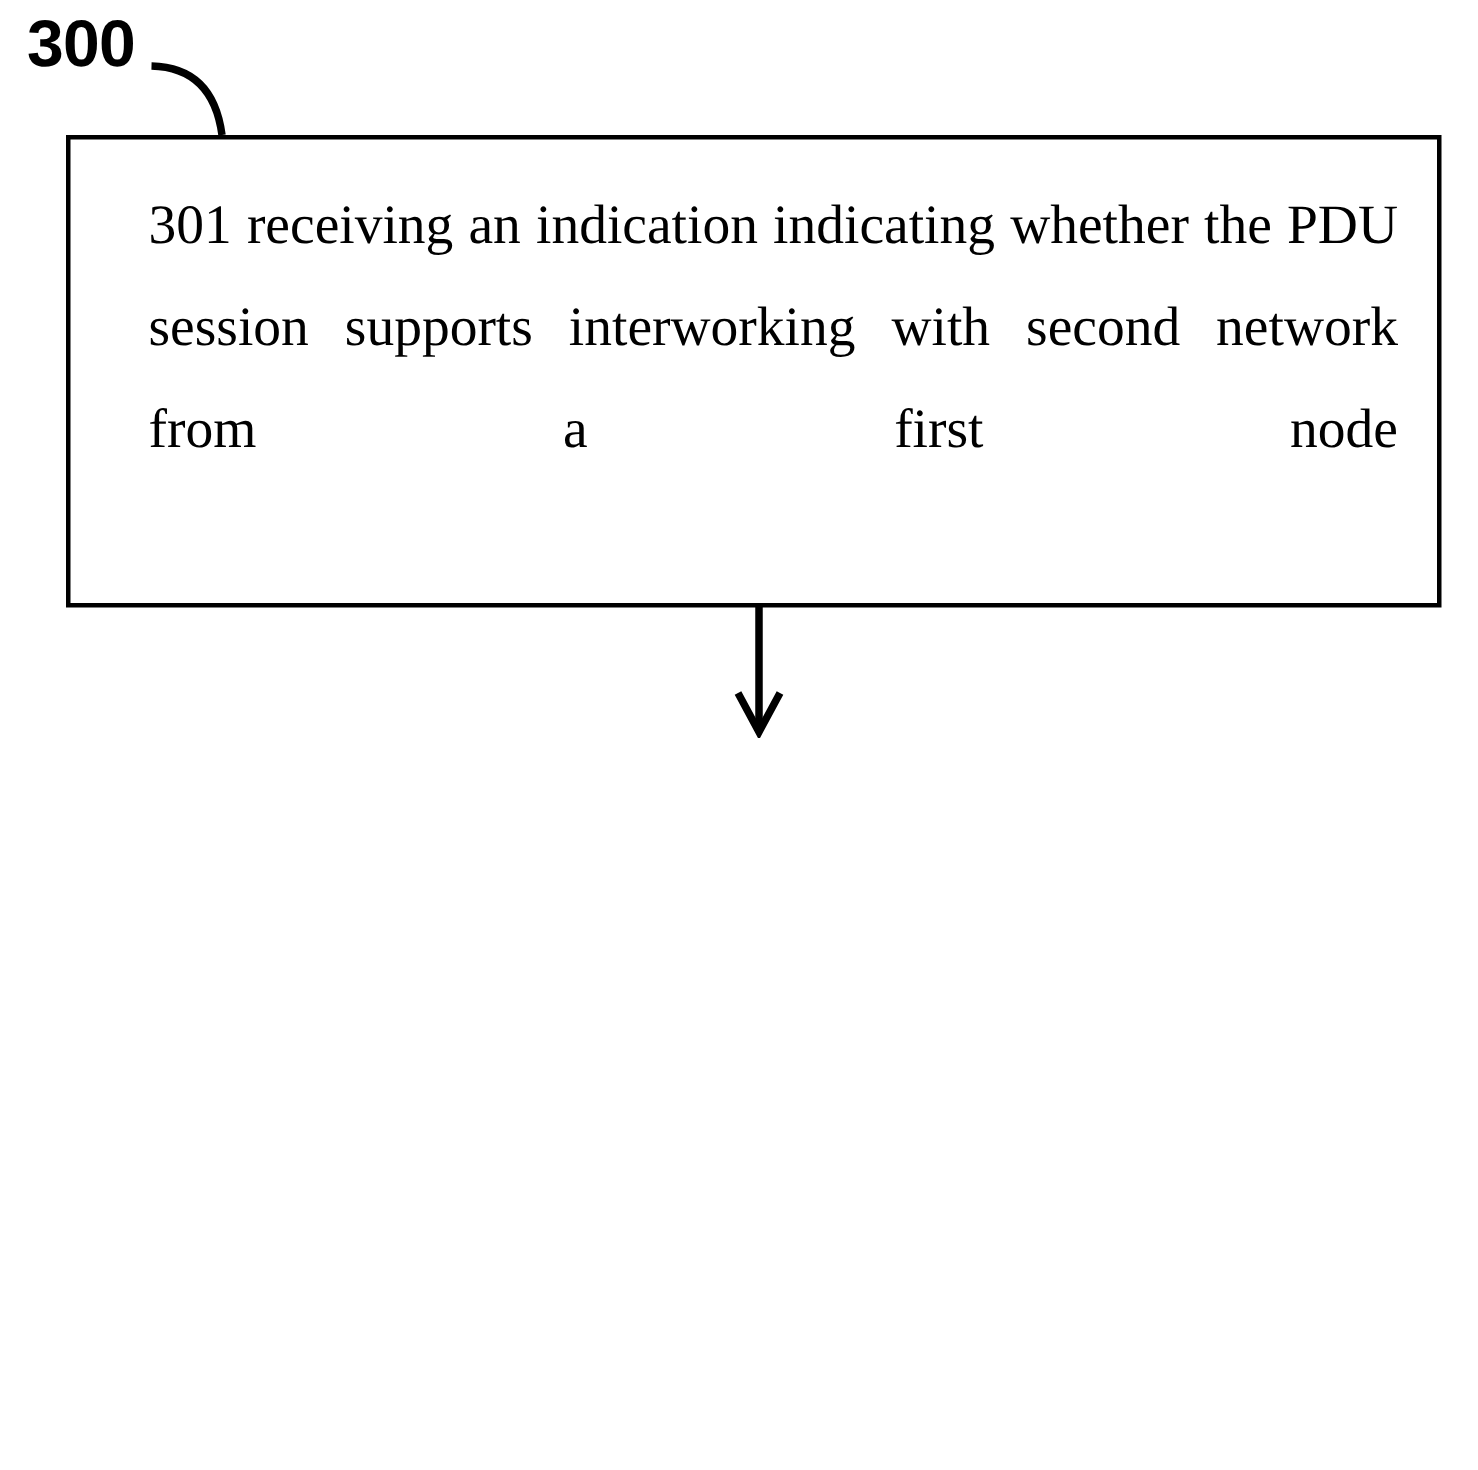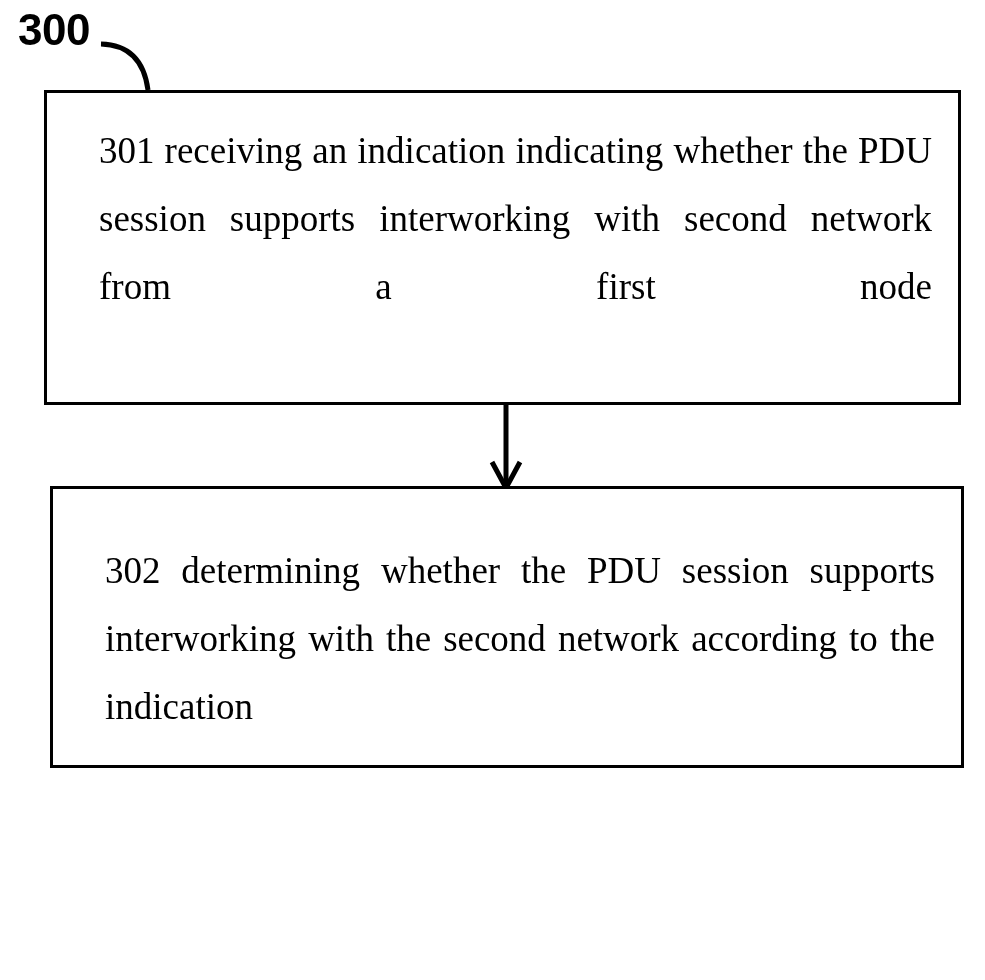--- a/index.html
+++ b/index.html
@@ -117,19 +117,16 @@
 
   <div class="process-box" id="box-301">
     <div class="box-text">301 receiving an indication indicating whether the PDU session supports interworking with second network from a first node</div>
   </div>
 
   <svg class="connector-arrow" viewBox="0 0 76 92" aria-hidden="true">
     <line x1="38" y1="2" x2="38" y2="88" stroke="#000000" stroke-width="5"></line>
     <polyline points="24,62 38,88 52,62" fill="none" stroke="#000000" stroke-width="5" stroke-linecap="butt" stroke-linejoin="miter"></polyline>
   </svg>
 
-  <div class="process-box" id="box-302">
-    <div class="box-text">302 determining whether the PDU session supports interworking with the second network according to the indication</div>
-  </div>
 
   <div class="figure-caption">Figure 3</div>
 
 </div>
 
 </body></html>

